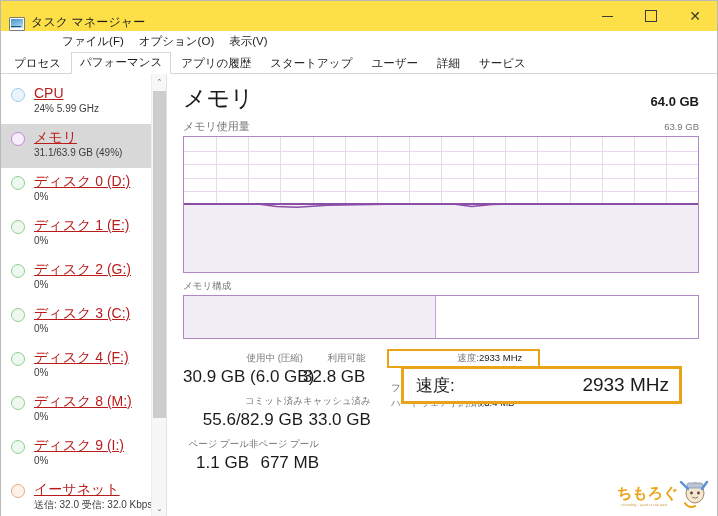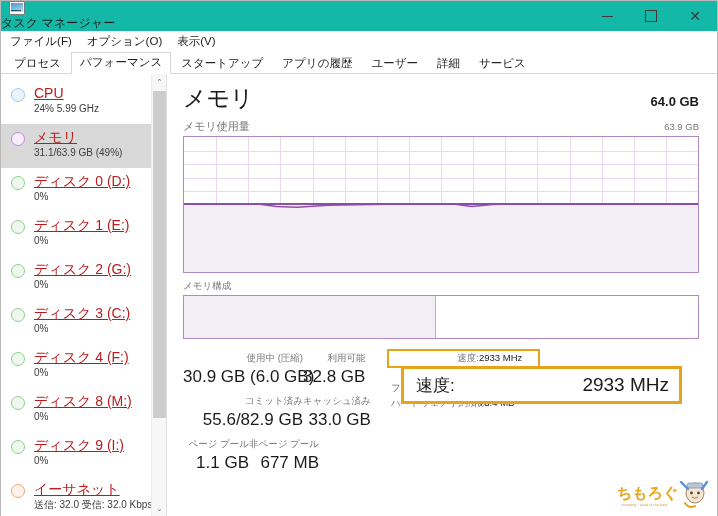--- a/index.html
+++ b/index.html
@@ -9,23 +9,22 @@
     font-family:"Liberation Sans","DejaVu Sans",sans-serif;
     -webkit-font-smoothing:antialiased;
   }
   .window{
     position:relative;width:718px;height:516px;box-sizing:border-box;
     border:1px solid #b9b9b9;background:#ffffff;
   }
 
   
   .titlebar{
-    height:30px;display:flex;align-items:flex-start;background:#14b8a6;
+    height:30px;display:flex;align-items:flex-end;background:#fde047;
     position:relative;
-    flex-direction:column;
   }
   .app-icon{
     width:16px;height:14px;margin-left:8px;margin-right:6px;
     position:relative;flex:none;
   }
   .app-icon .bg{
     position:absolute;inset:0;border:1px solid #7a7a7a;background:#fdfdfd;
     border-radius:1px;
   }
   .app-icon .scr{
@@ -40,22 +39,23 @@
   .winbtn{
     width:44px;height:30px;display:flex;align-items:center;justify-content:center;
     font-size:12px;color:#3a3a3a;cursor:default;
   }
   .glyph-min{width:11px;height:1px;background:#3a3a3a;display:block;}
   .glyph-max{width:10px;height:10px;border:1px solid #3a3a3a;display:block;}
   .glyph-close{font-size:14px;line-height:1;font-family:"DejaVu Sans",sans-serif;}
 
   
   .menubar{
-    height:20px;display:flex;align-items:center;padding-left:3px;gap:0px;
+    height:20px;display:flex;align-items:center;padding-left:11px;gap:0px;
     background:#ffffff;
+    margin-left:44px;
   }
   .menu-item{
     font-size:11.5px;color:#1b1b1b;padding:2px 9px 2px 6px;cursor:default;
     white-space:nowrap;
   }
 
   
   .tabstrip{
     height:22px;display:flex;align-items:flex-end;padding-left:4px;
     background:#ffffff;border-bottom:1px solid #d6d6d6;position:relative;
@@ -212,22 +212,22 @@
 
   <div class="menubar">
     <div class="menu-item">ファイル(F)</div>
     <div class="menu-item">オプション(O)</div>
     <div class="menu-item">表示(V)</div>
   </div>
 
   <div class="tabstrip">
     <div class="tab">プロセス</div>
     <div class="tab active">パフォーマンス</div>
+    <div class="tab">アプリの履歴</div>
     <div class="tab">スタートアップ</div>
-    <div class="tab">アプリの履歴</div>
     <div class="tab">ユーザー</div>
     <div class="tab">詳細</div>
     <div class="tab">サービス</div>
   </div>
 
   <div class="content">
 
     <div class="sidebar">
 
       <div class="side-item">

